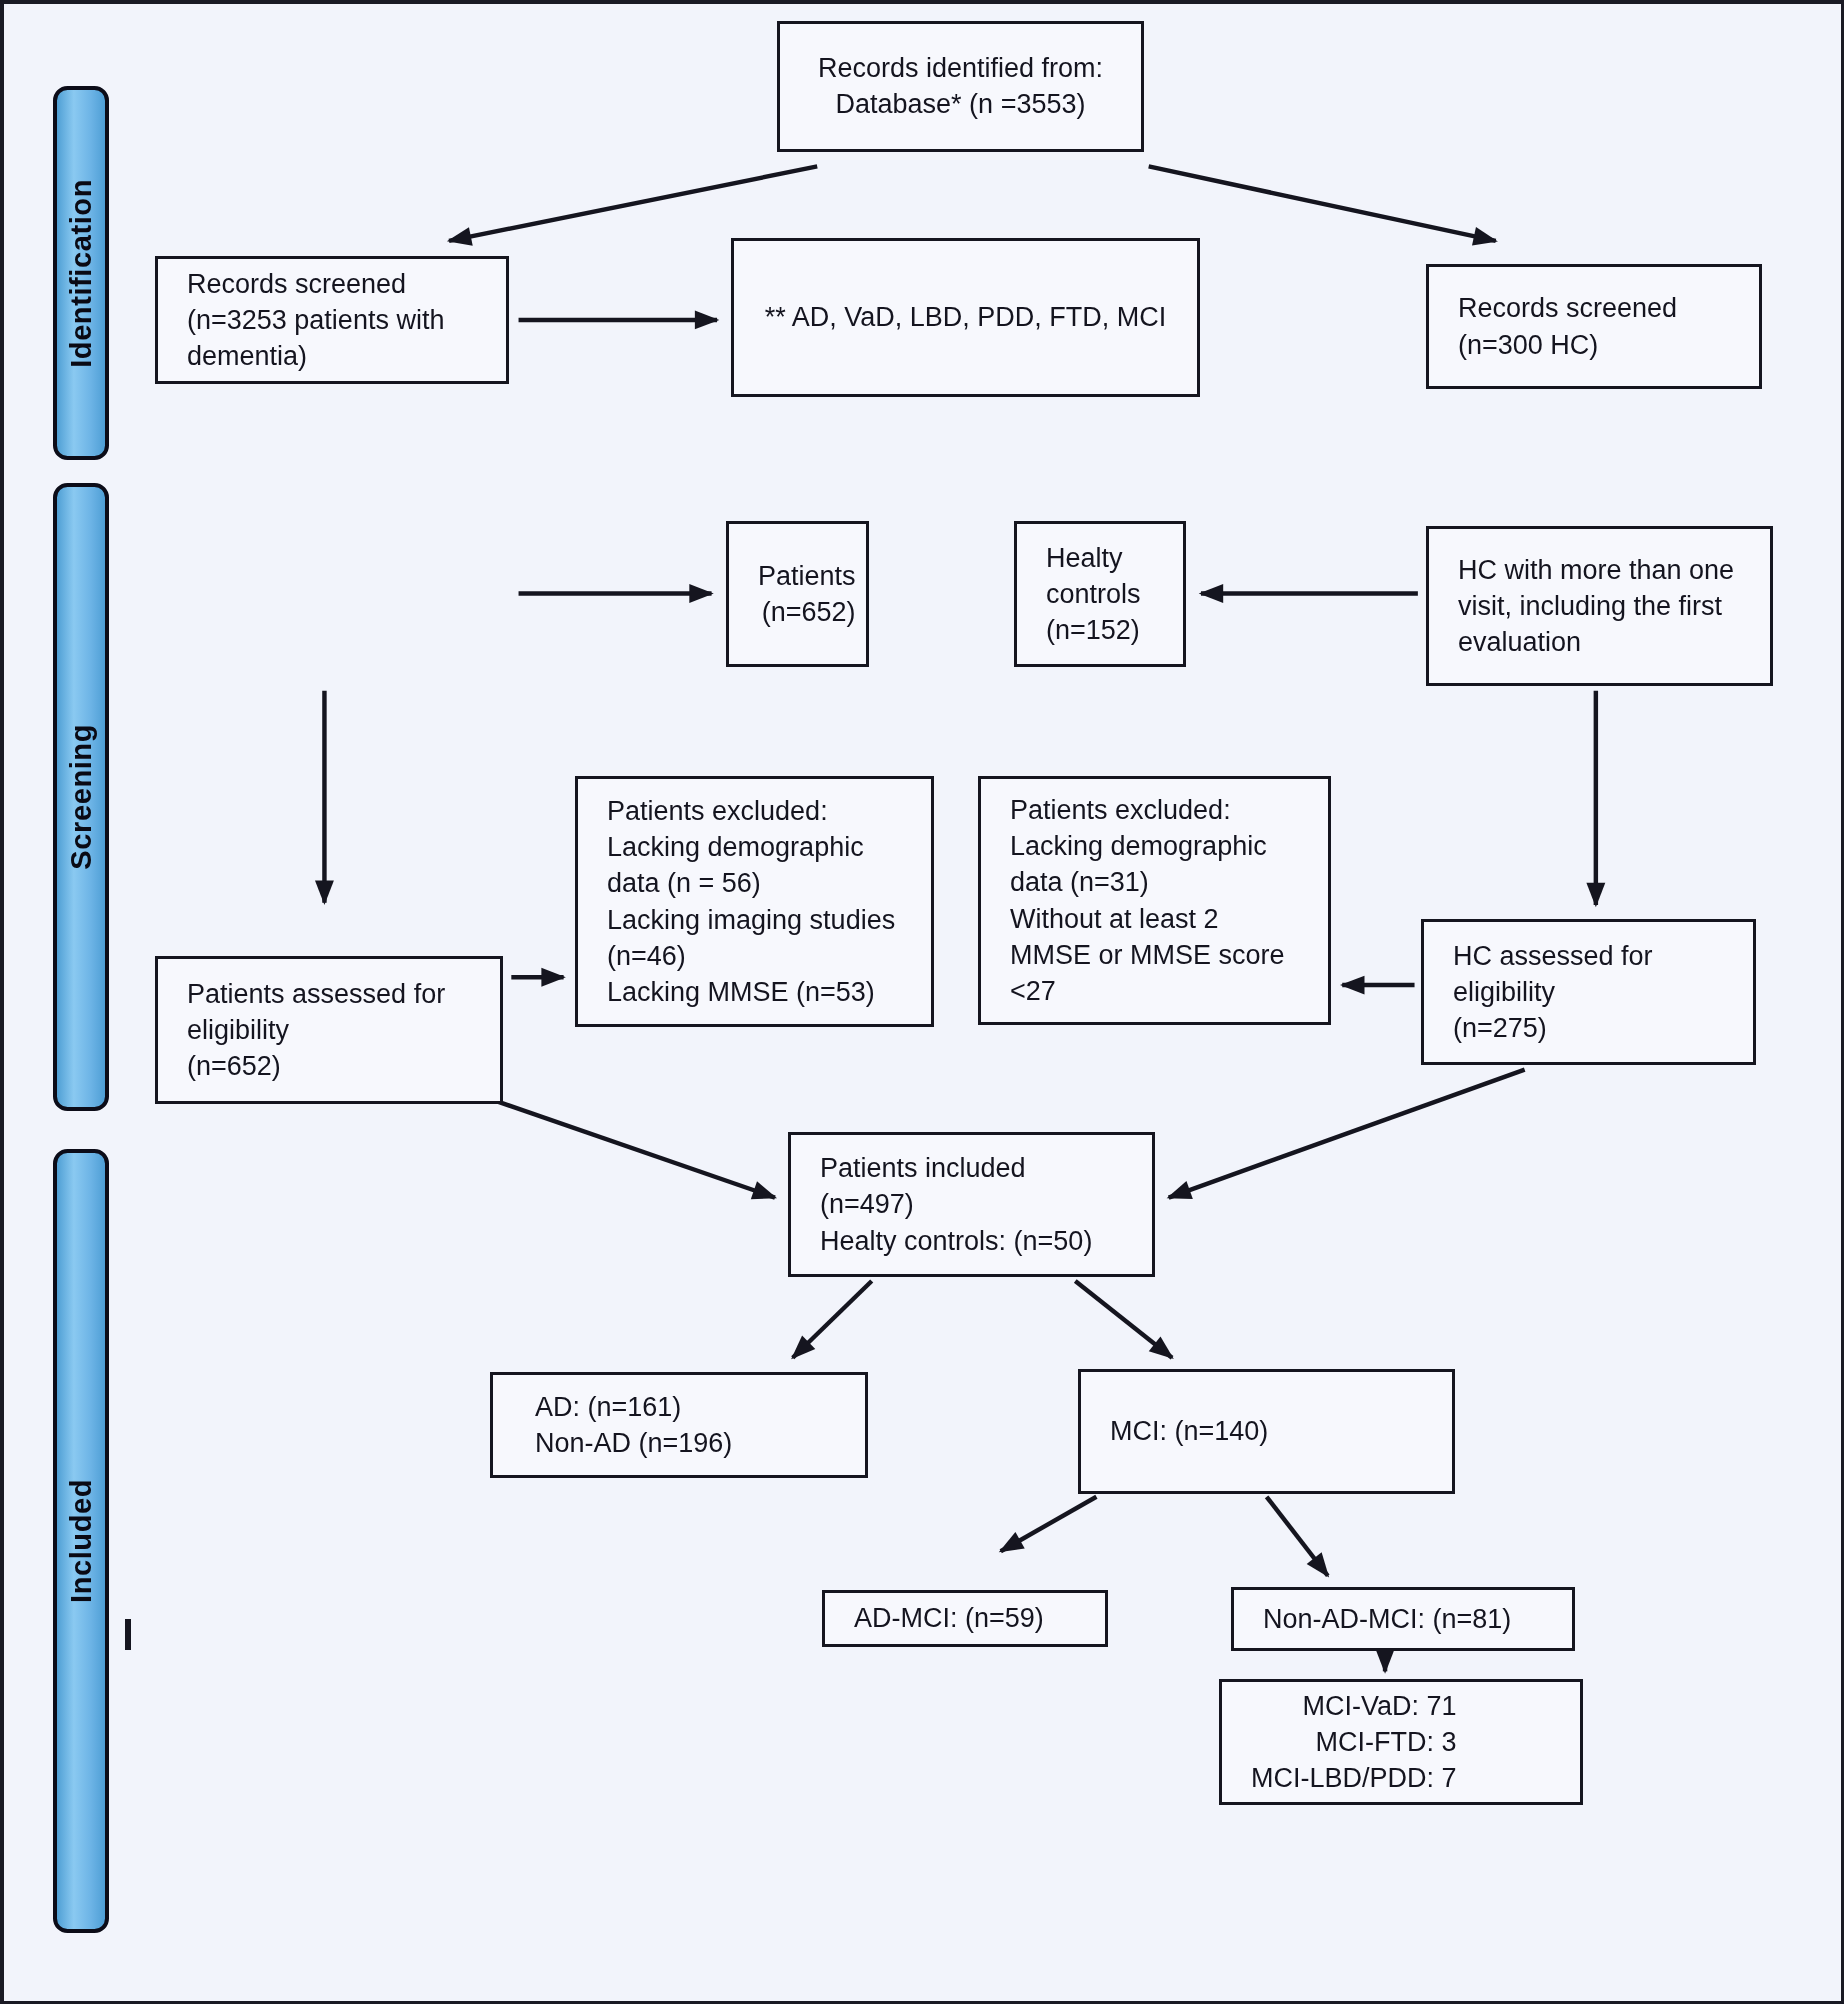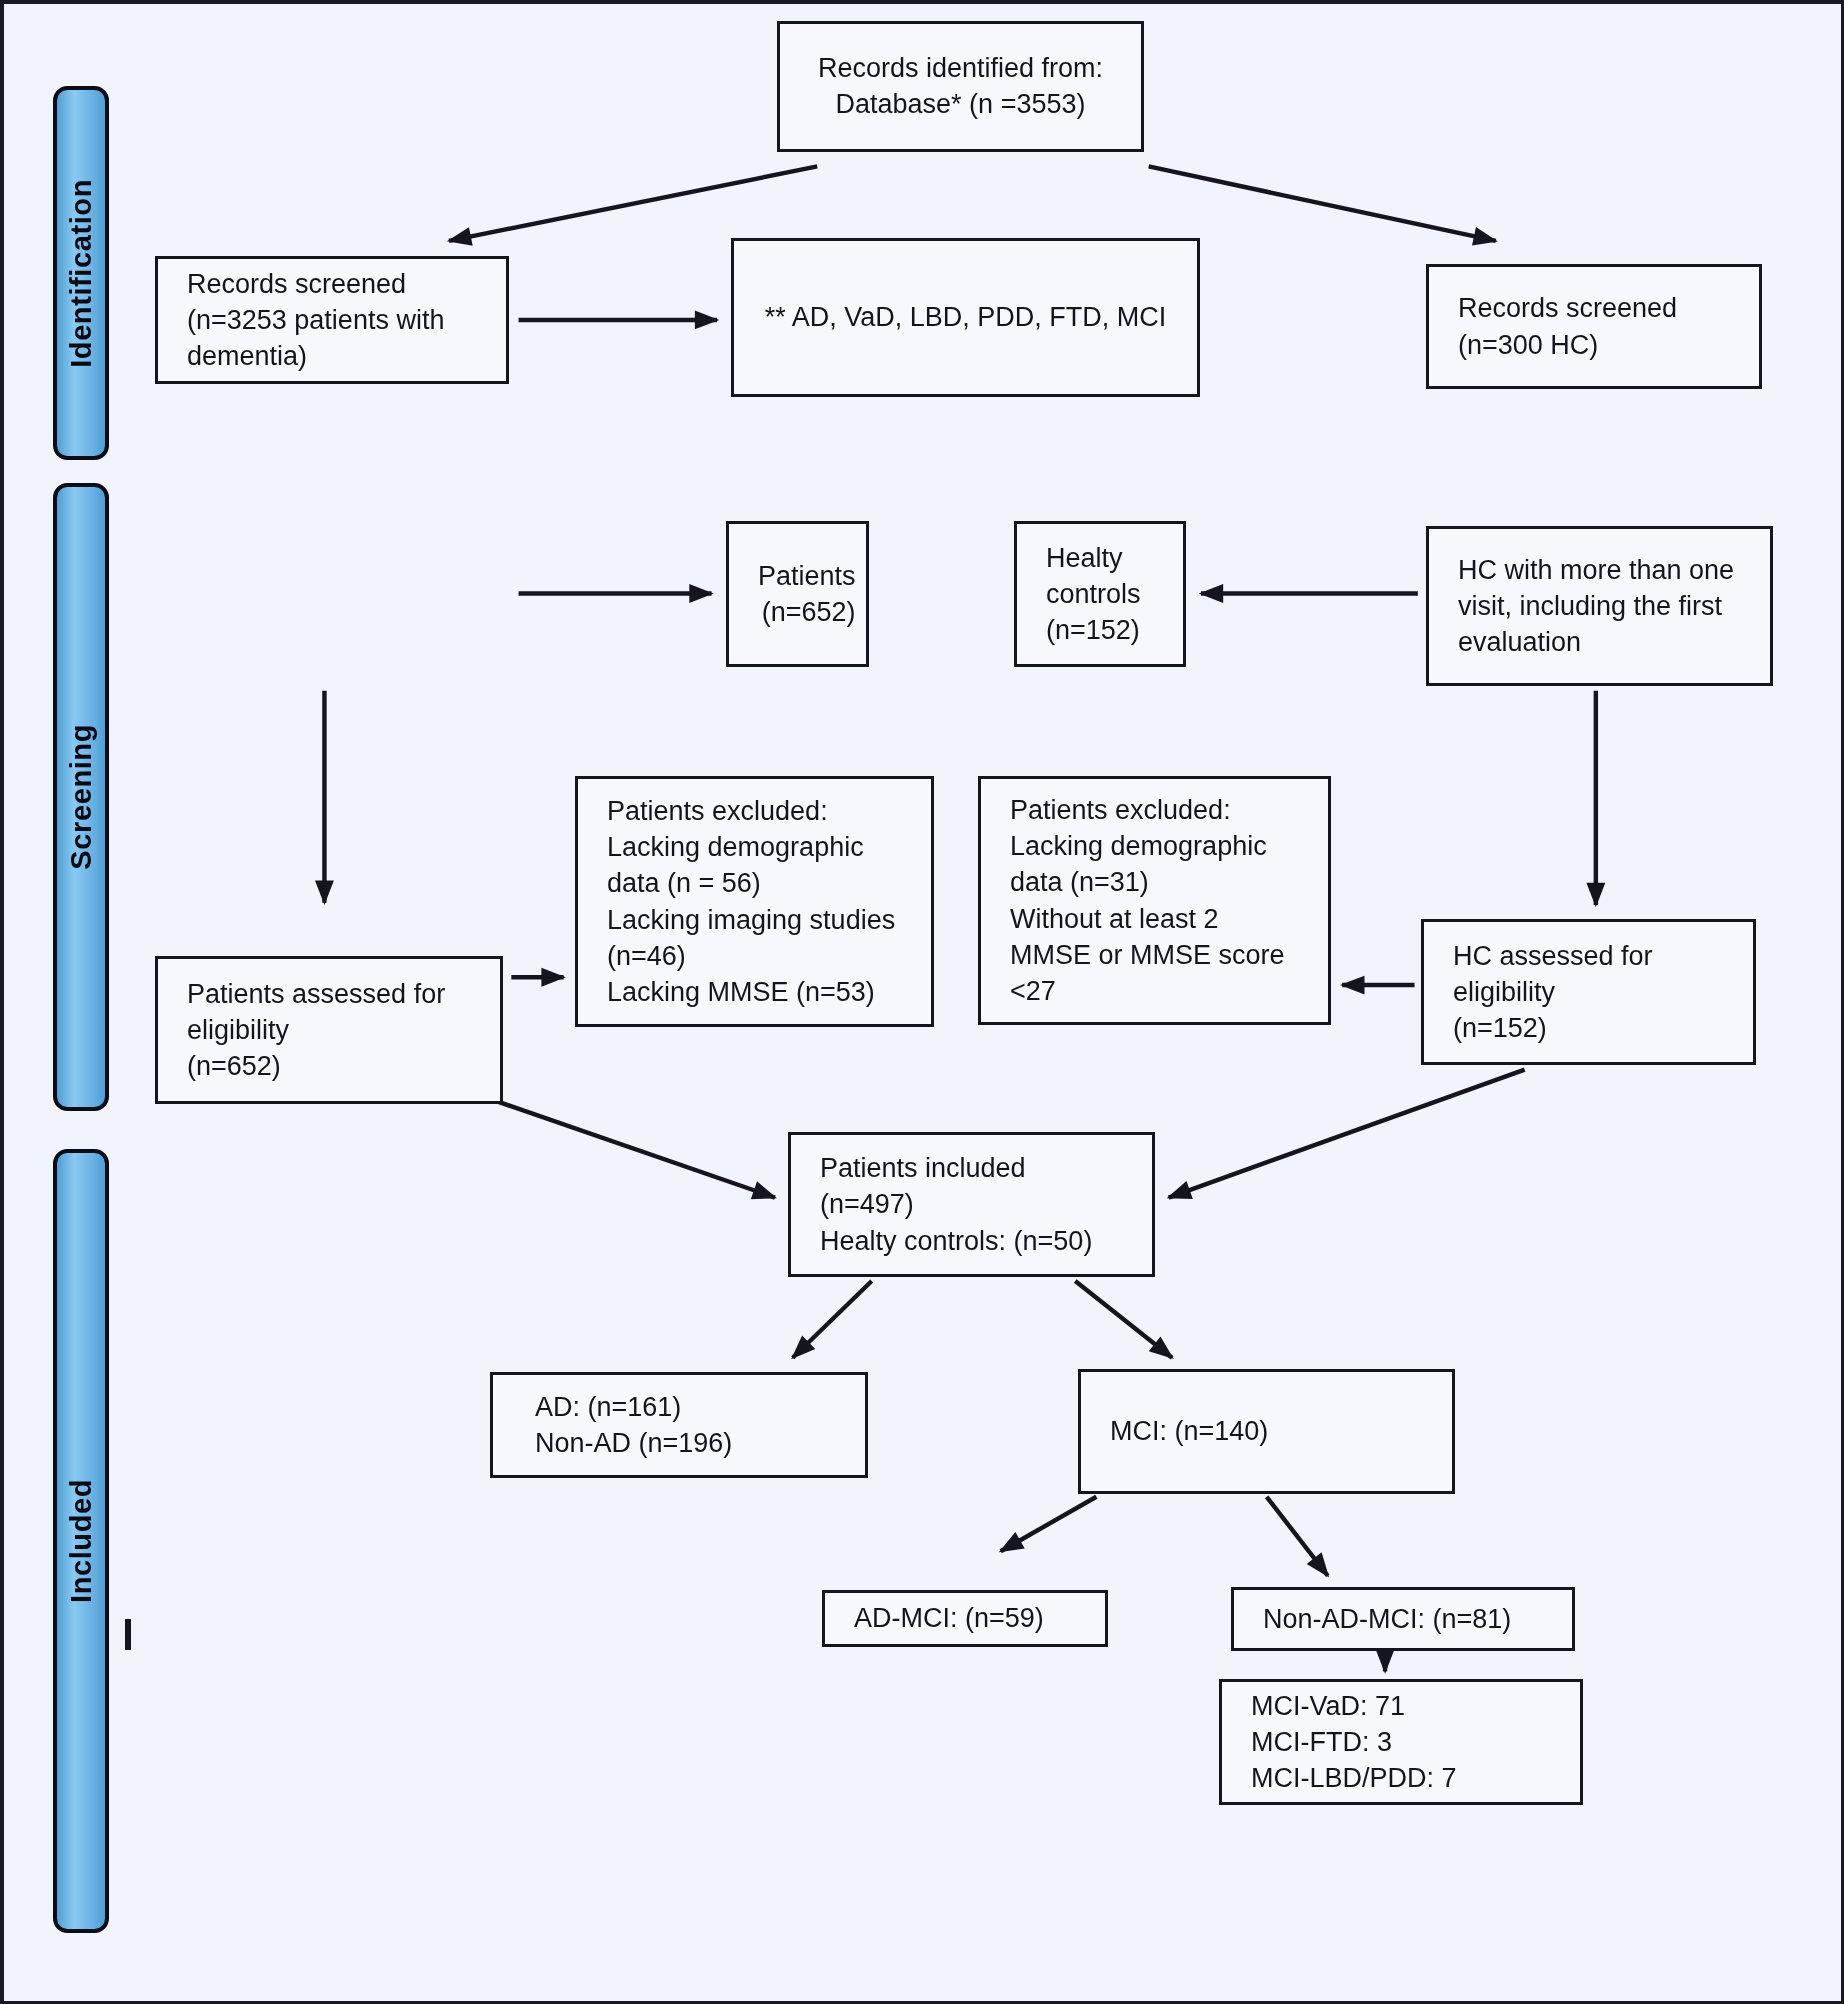--- a/index.html
+++ b/index.html
@@ -131,35 +131,35 @@
 Without at least 2
 MMSE or MMSE score
 &lt;27</div>
 
   <div class="node" style="left:151px;top:913px;width:348px;height:148px;margin-top:39px;">Patients assessed for
 eligibility
 (n=652)</div>
 
   <div class="node" style="left:1417px;top:915px;width:335px;height:146px;">HC assessed for
 eligibility
-(n=152)</div>
+(n=275)</div>
 
   <div class="node" style="left:784px;top:1128px;width:367px;height:145px;">Patients included
 (n=497)
 Healty controls: (n=50)</div>
 
   <div class="node" style="left:486px;top:1368px;width:378px;height:106px;padding-left:42px;">AD: (n=161)
 Non-AD (n=196)</div>
 
   <div class="node" style="left:1074px;top:1365px;width:377px;height:125px;">MCI: (n=140)</div>
 
   <div class="node" style="left:818px;top:1586px;width:286px;height:57px;">AD-MCI: (n=59)</div>
 
   <div class="node" style="left:1227px;top:1583px;width:344px;height:64px;">Non-AD-MCI: (n=81)</div>
 
-  <div class="node" style="left:1215px;top:1675px;width:364px;height:126px;">MCI-VaD: 71
+  <div class="node" style="left:1215px;top:1675px;width:364px;height:126px;text-align:right;">MCI-VaD: 71
 MCI-FTD: 3
 MCI-LBD/PDD: 7</div>
 
   <div class="tick" style="left:121px;top:1615px;width:6.1px;height:31px;"></div>
 
 </div>
 
 
 </body></html>

